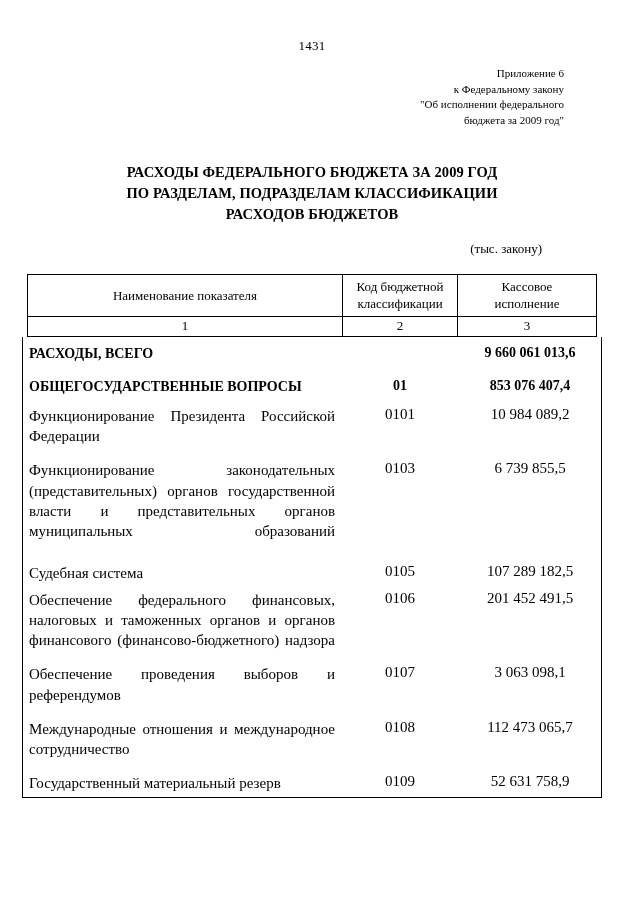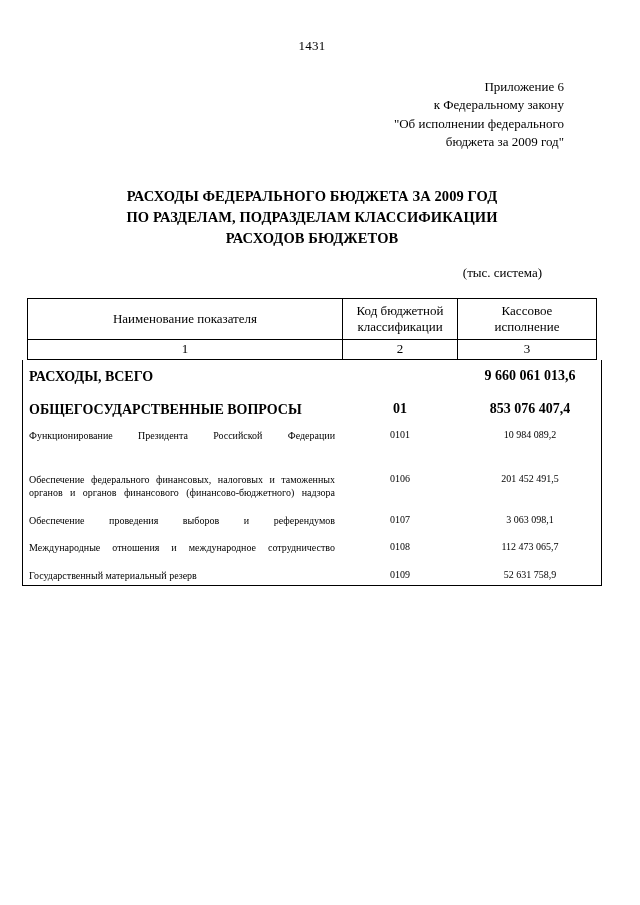--- a/index.html
+++ b/index.html
@@ -22,23 +22,23 @@
     box-sizing: border-box;
     padding: 0 48px;
   }
   .page-number {
     text-align: center;
     font-size: 13px;
     padding-top: 38px;
     letter-spacing: 0.3px;
   }
   .appendix-block {
-    margin-top: 24px;
+    margin-top: 12px;
     text-align: right;
-    font-size: 13px;
+    font-size: 11px;
     line-height: 1.42;
     padding-right: 12px;
   }
   .appendix-block div {
     white-space: nowrap;
   }
   .doc-title {
     margin-top: 34px;
     text-align: center;
     font-weight: bold;
@@ -83,21 +83,21 @@
     width: 544px;
     table-layout: fixed;
     border-left: 1px solid #000;
     border-right: 1px solid #000;
     border-bottom: 1px solid #000;
     padding-left: 30px;
   }
   table.body-tbl td {
     border: none;
     vertical-align: top;
-    font-size: 10px;
+    font-size: 15px;
     padding: 3px 6px;
   }
   td.c1 {
     width: 306px;
     text-align: justify;
     text-align-last: justify;
     padding-left: 14px;
     padding-right: 10px;
     line-height: 1.35;
   }
@@ -148,21 +148,21 @@
     <div>"Об исполнении федерального</div>
     <div>бюджета за 2009 год"</div>
   </div>
 
   <div class="doc-title">
     <div>РАСХОДЫ ФЕДЕРАЛЬНОГО БЮДЖЕТА ЗА 2009 ГОД</div>
     <div>ПО РАЗДЕЛАМ, ПОДРАЗДЕЛАМ КЛАССИФИКАЦИИ</div>
     <div>РАСХОДОВ БЮДЖЕТОВ</div>
   </div>
 
-  <div class="units">(тыс. система)</div>
+  <div class="units">(тыс. закону)</div>
 
   <div class="tbl-wrap">
     <table class="budget">
       <thead>
         <tr>
           <th class="hdr-c1">Наименование показателя</th>
           <th class="hdr-c2">
             <div>Код бюджетной</div>
             <div>классификации</div>
           </th>
@@ -194,25 +194,35 @@
             <td class="c3">853 076 407,4</td>
           </tr>
           <tr>
             <td class="c1">Функционирование Президента Российской Федерации</td>
             <td class="c2">0101</td>
             <td class="c3">10 984 089,2</td>
           </tr>
           <tr class="spacer">
             <td colspan="3"></td>
           </tr>
-          <tr class="spacer">
-            <td colspan="3"></td>
-          </tr>
-          <tr class="spacer">
-            <td colspan="3"></td>
+          <tr>
+            <td class="c1">Функционирование законодательных (представительных) органов государственной власти и представительных органов муниципальных образований</td>
+            <td class="c2">0103</td>
+            <td class="c3">6 739 855,5</td>
+          </tr>
+          <tr class="spacer">
+            <td colspan="3"></td>
+          </tr>
+          <tr class="spacer">
+            <td colspan="3"></td>
+          </tr>
+          <tr>
+            <td class="c1 nojust">Судебная система</td>
+            <td class="c2">0105</td>
+            <td class="c3">107 289 182,5</td>
           </tr>
           <tr>
             <td class="c1">Обеспечение федерального финансовых, налоговых и таможенных органов и органов финансового (финансово-бюджетного) надзора</td>
             <td class="c2">0106</td>
             <td class="c3">201 452 491,5</td>
           </tr>
           <tr class="spacer">
             <td colspan="3"></td>
           </tr>
           <tr>

